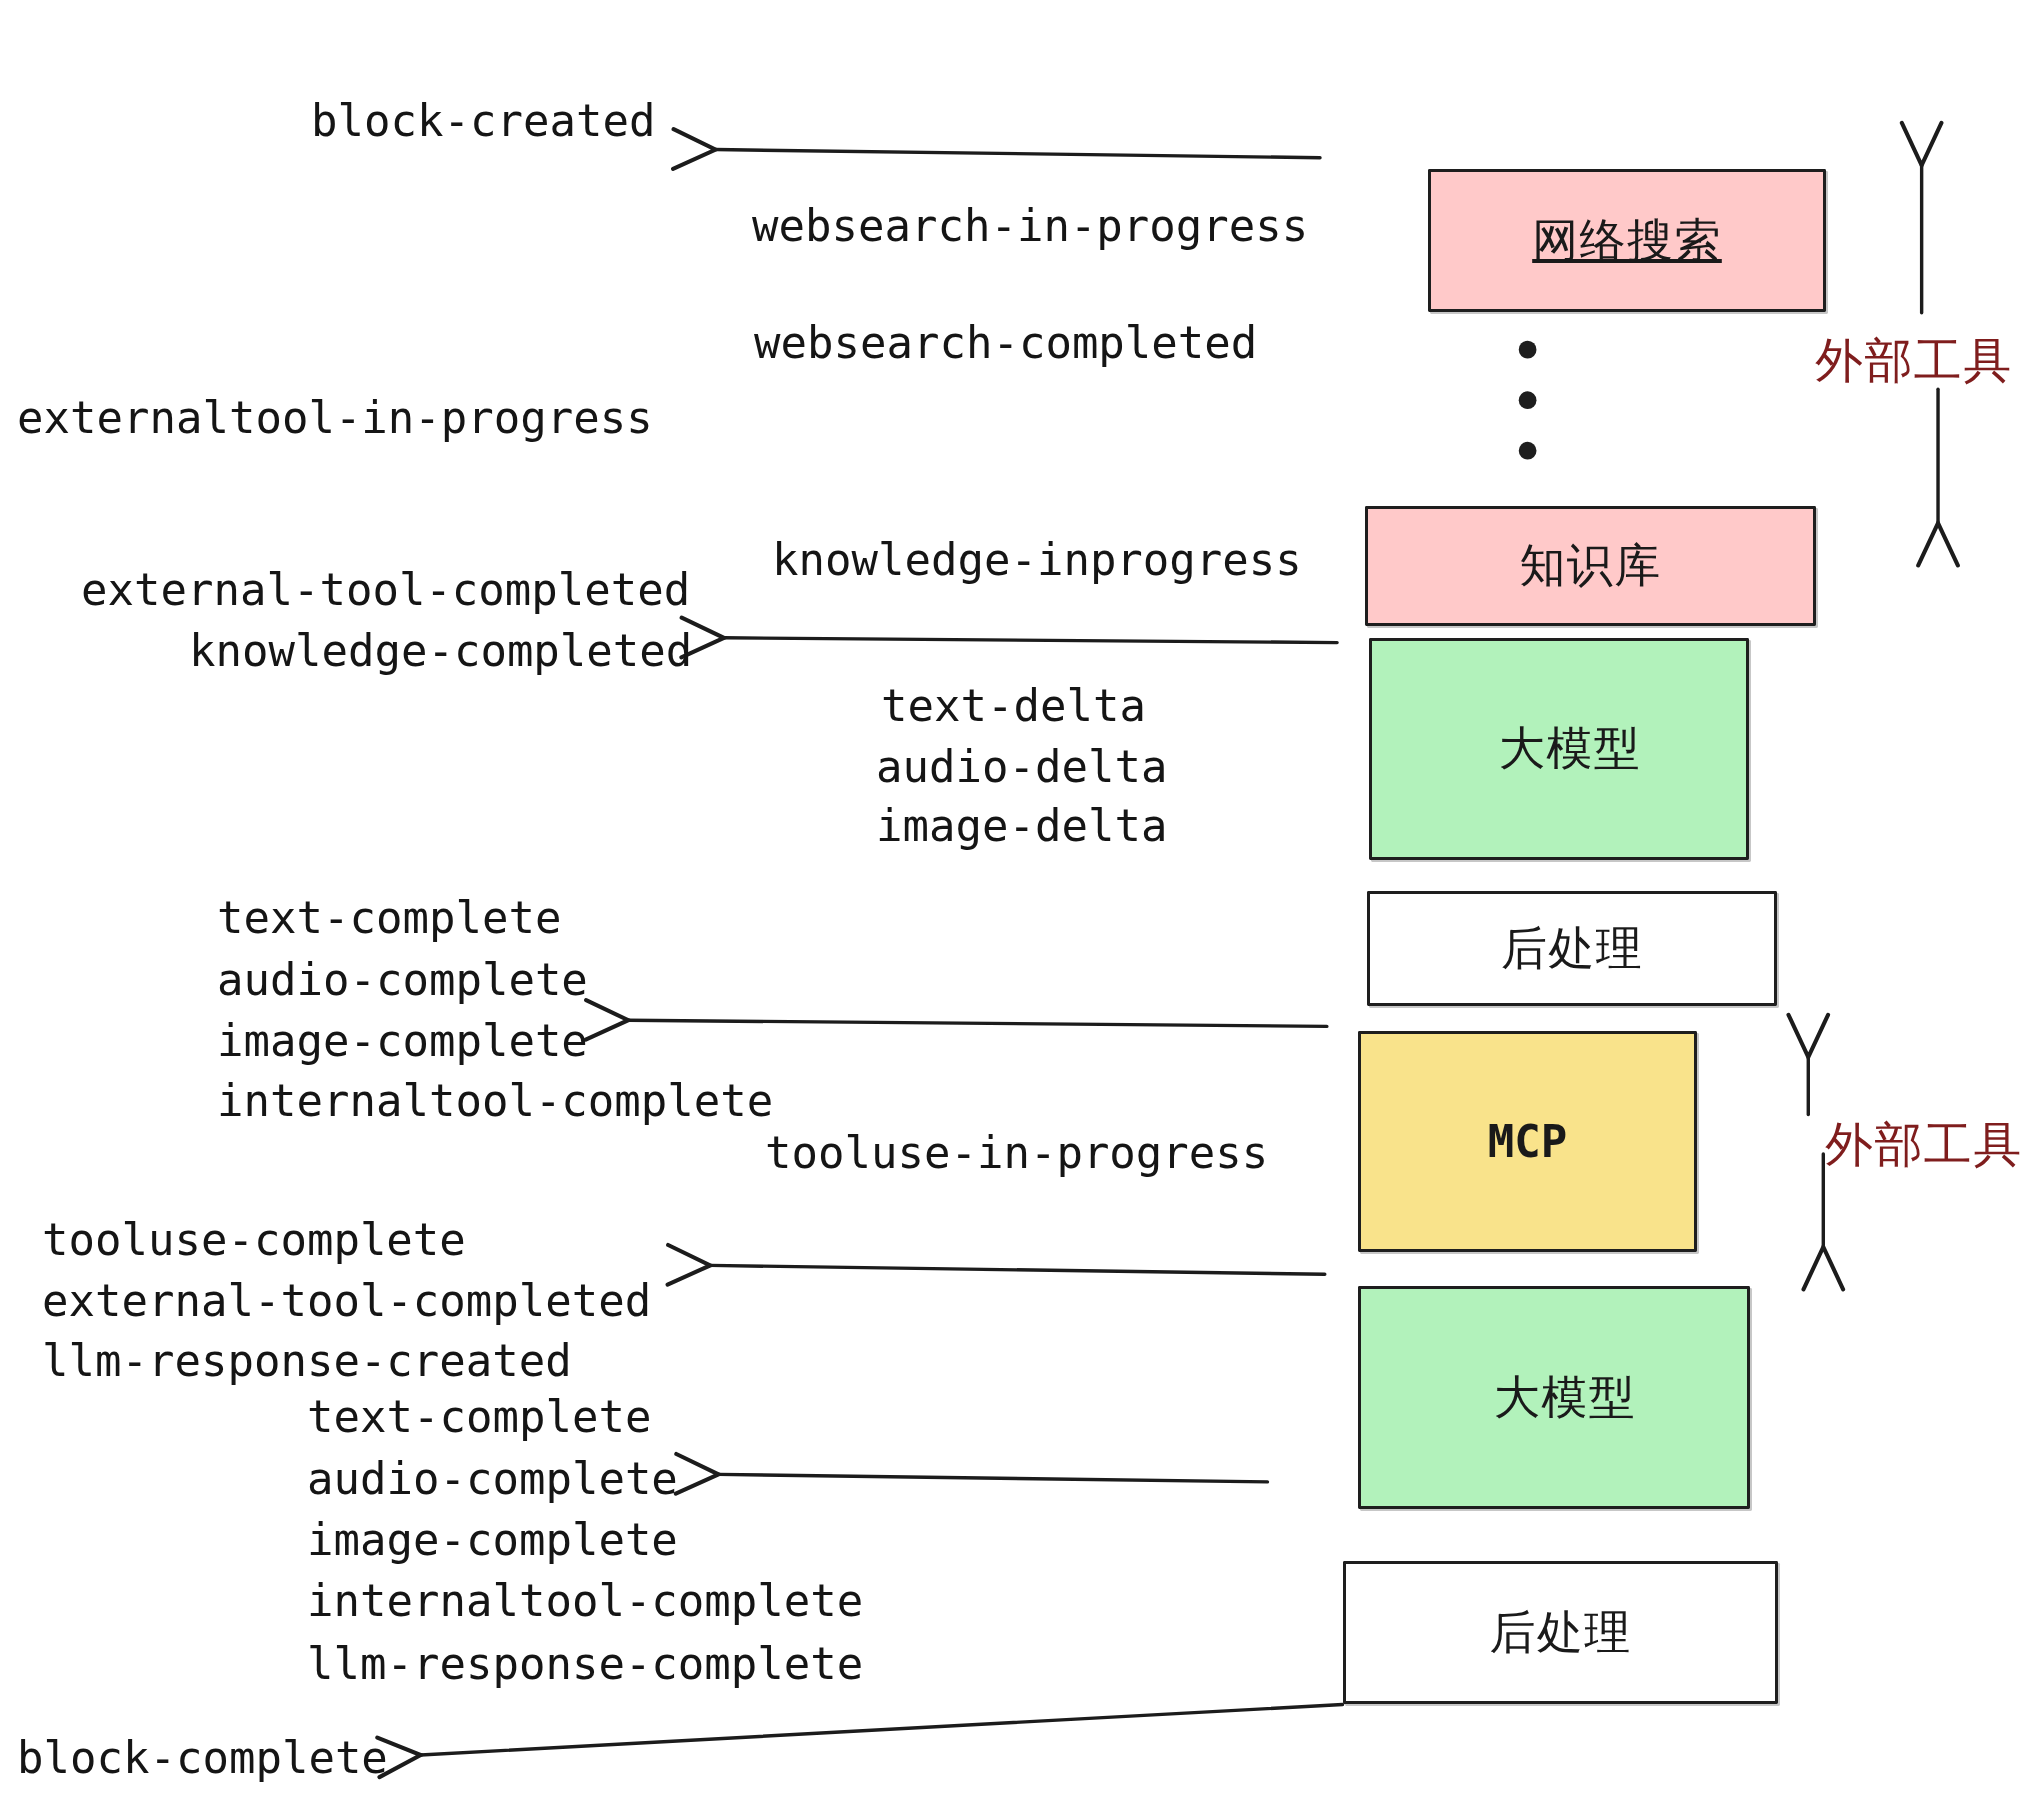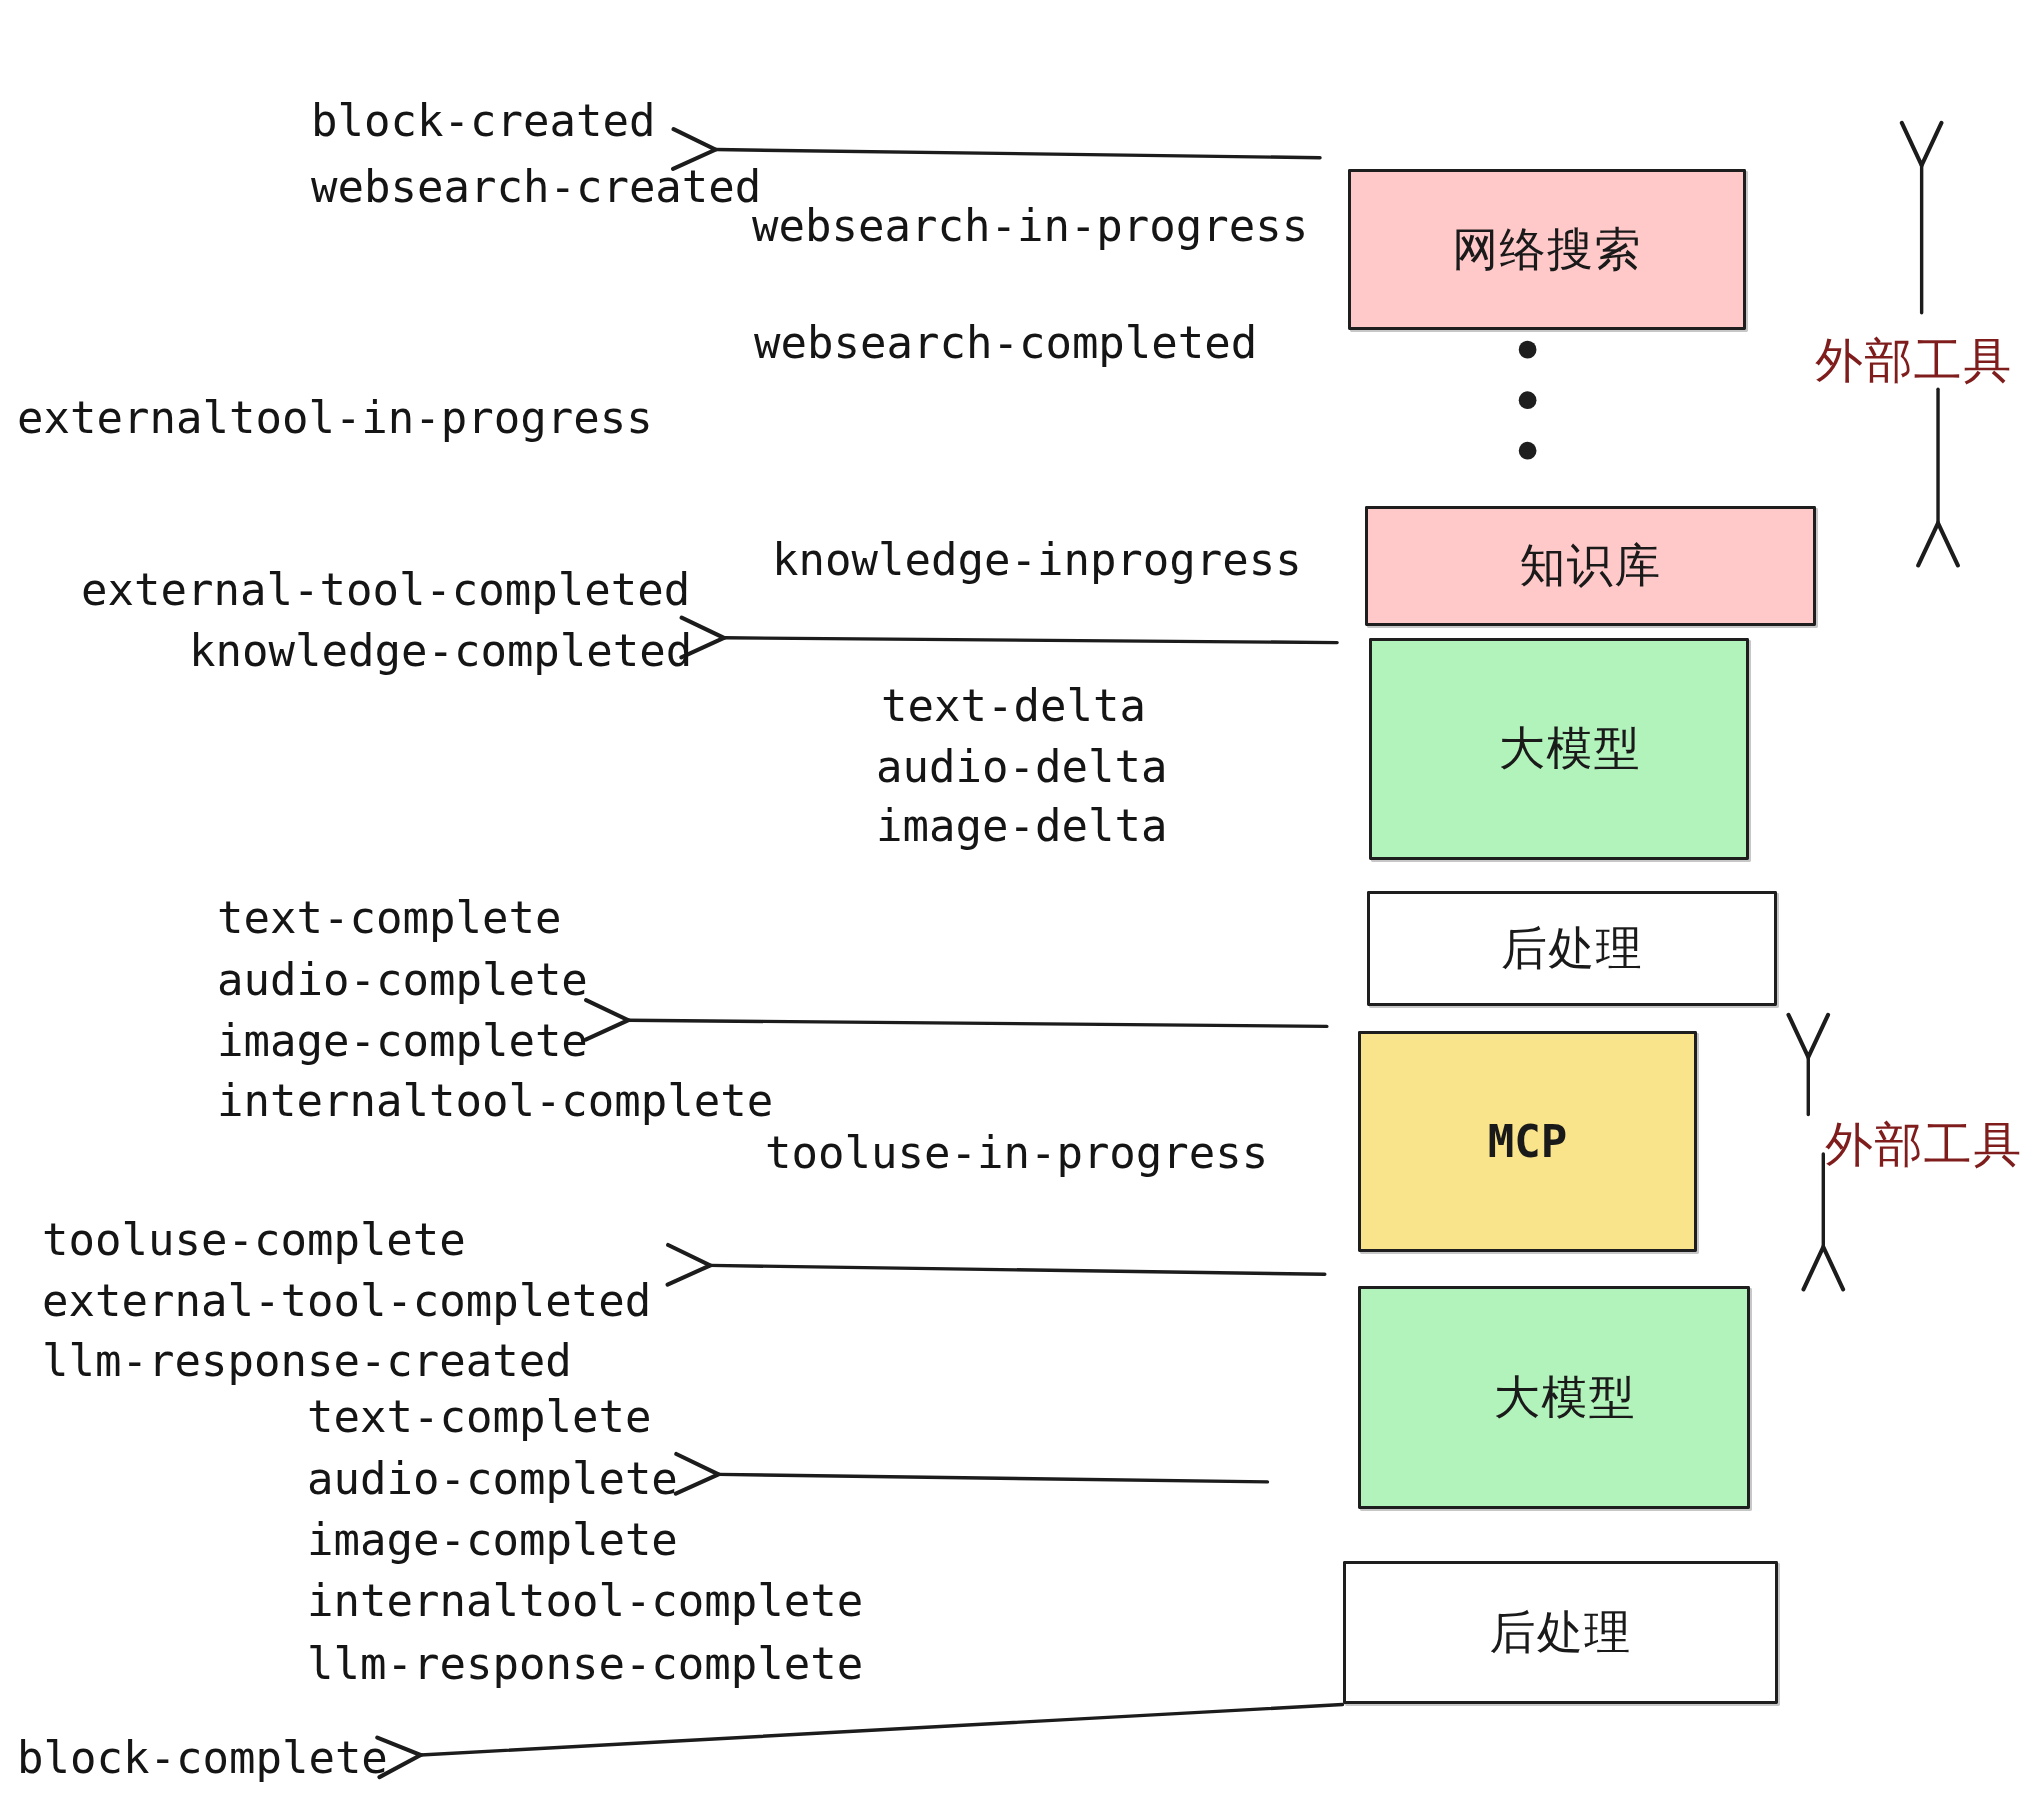--- a/index.html
+++ b/index.html
@@ -99,21 +99,20 @@
 
     <g fill="#1e1e1e">
       <circle cx="2237" cy="512" r="13"></circle>
       <circle cx="2237" cy="586" r="13"></circle>
       <circle cx="2237" cy="660" r="13"></circle>
     </g>
   </svg>
 
 
   <div class="evt" style="left:311px;  top:98px;">block-created</div>
-  <div class="evt" style="left:311px;  top:164px;">websearch-created</div>
   <div class="evt" style="left:752px; top:203px;">websearch-in-progress</div>
   <div class="evt" style="left:754px; top:320px;">websearch-completed</div>
   <div class="evt" style="left:17px;   top:395px;">externaltool-in-progress</div>
   <div class="evt" style="left:772px; top:537px;">knowledge-inprogress</div>
   <div class="evt" style="left:81px;  top:567px;">external-tool-completed</div>
   <div class="evt" style="left:189px;  top:628px;">knowledge-completed</div>
   <div class="evt" style="left:881px; top:683px;">text-delta</div>
   <div class="evt" style="left:876px; top:744px;">audio-delta</div>
   <div class="evt" style="left:876px; top:803px;">image-delta</div>
   <div class="evt" style="left:217px;  top:895px;">text-complete</div>
@@ -124,21 +123,21 @@
   <div class="evt" style="left:42px;   top:1217px;">tooluse-complete</div>
   <div class="evt" style="left:42px;   top:1278px;">external-tool-completed</div>
   <div class="evt" style="left:42px;   top:1338px;">llm-response-created</div>
   <div class="evt" style="left:307px;  top:1394px;">text-complete</div>
   <div class="evt" style="left:307px;  top:1456px;">audio-complete</div>
   <div class="evt" style="left:307px;  top:1517px;">image-complete</div>
   <div class="evt" style="left:307px;  top:1578px;">internaltool-complete</div>
   <div class="evt" style="left:307px;  top:1641px;">llm-response-complete</div>
   <div class="evt" style="left:17px;   top:1735px;">block-complete</div>
 
-  <div class="box box-pink" style="left:1348px; top:169px;  width:398px; height:161px;">
+  <div class="box box-pink" style="left:1428px; top:169px;  width:398px; height:143px;text-decoration:underline;">
     <span>网络搜索</span>
   </div>
   <div class="box box-pink" style="left:1365px; top:506px;  width:451px; height:120px;">
     <span>知识库</span>
   </div>
   <div class="box box-green" style="left:1369px; top:638px;  width:380px; height:222px;">
     <span>大模型</span>
   </div>
   <div class="box box-white" style="left:1367px; top:891px; width:410px; height:115px;">
     <span>后处理</span>

